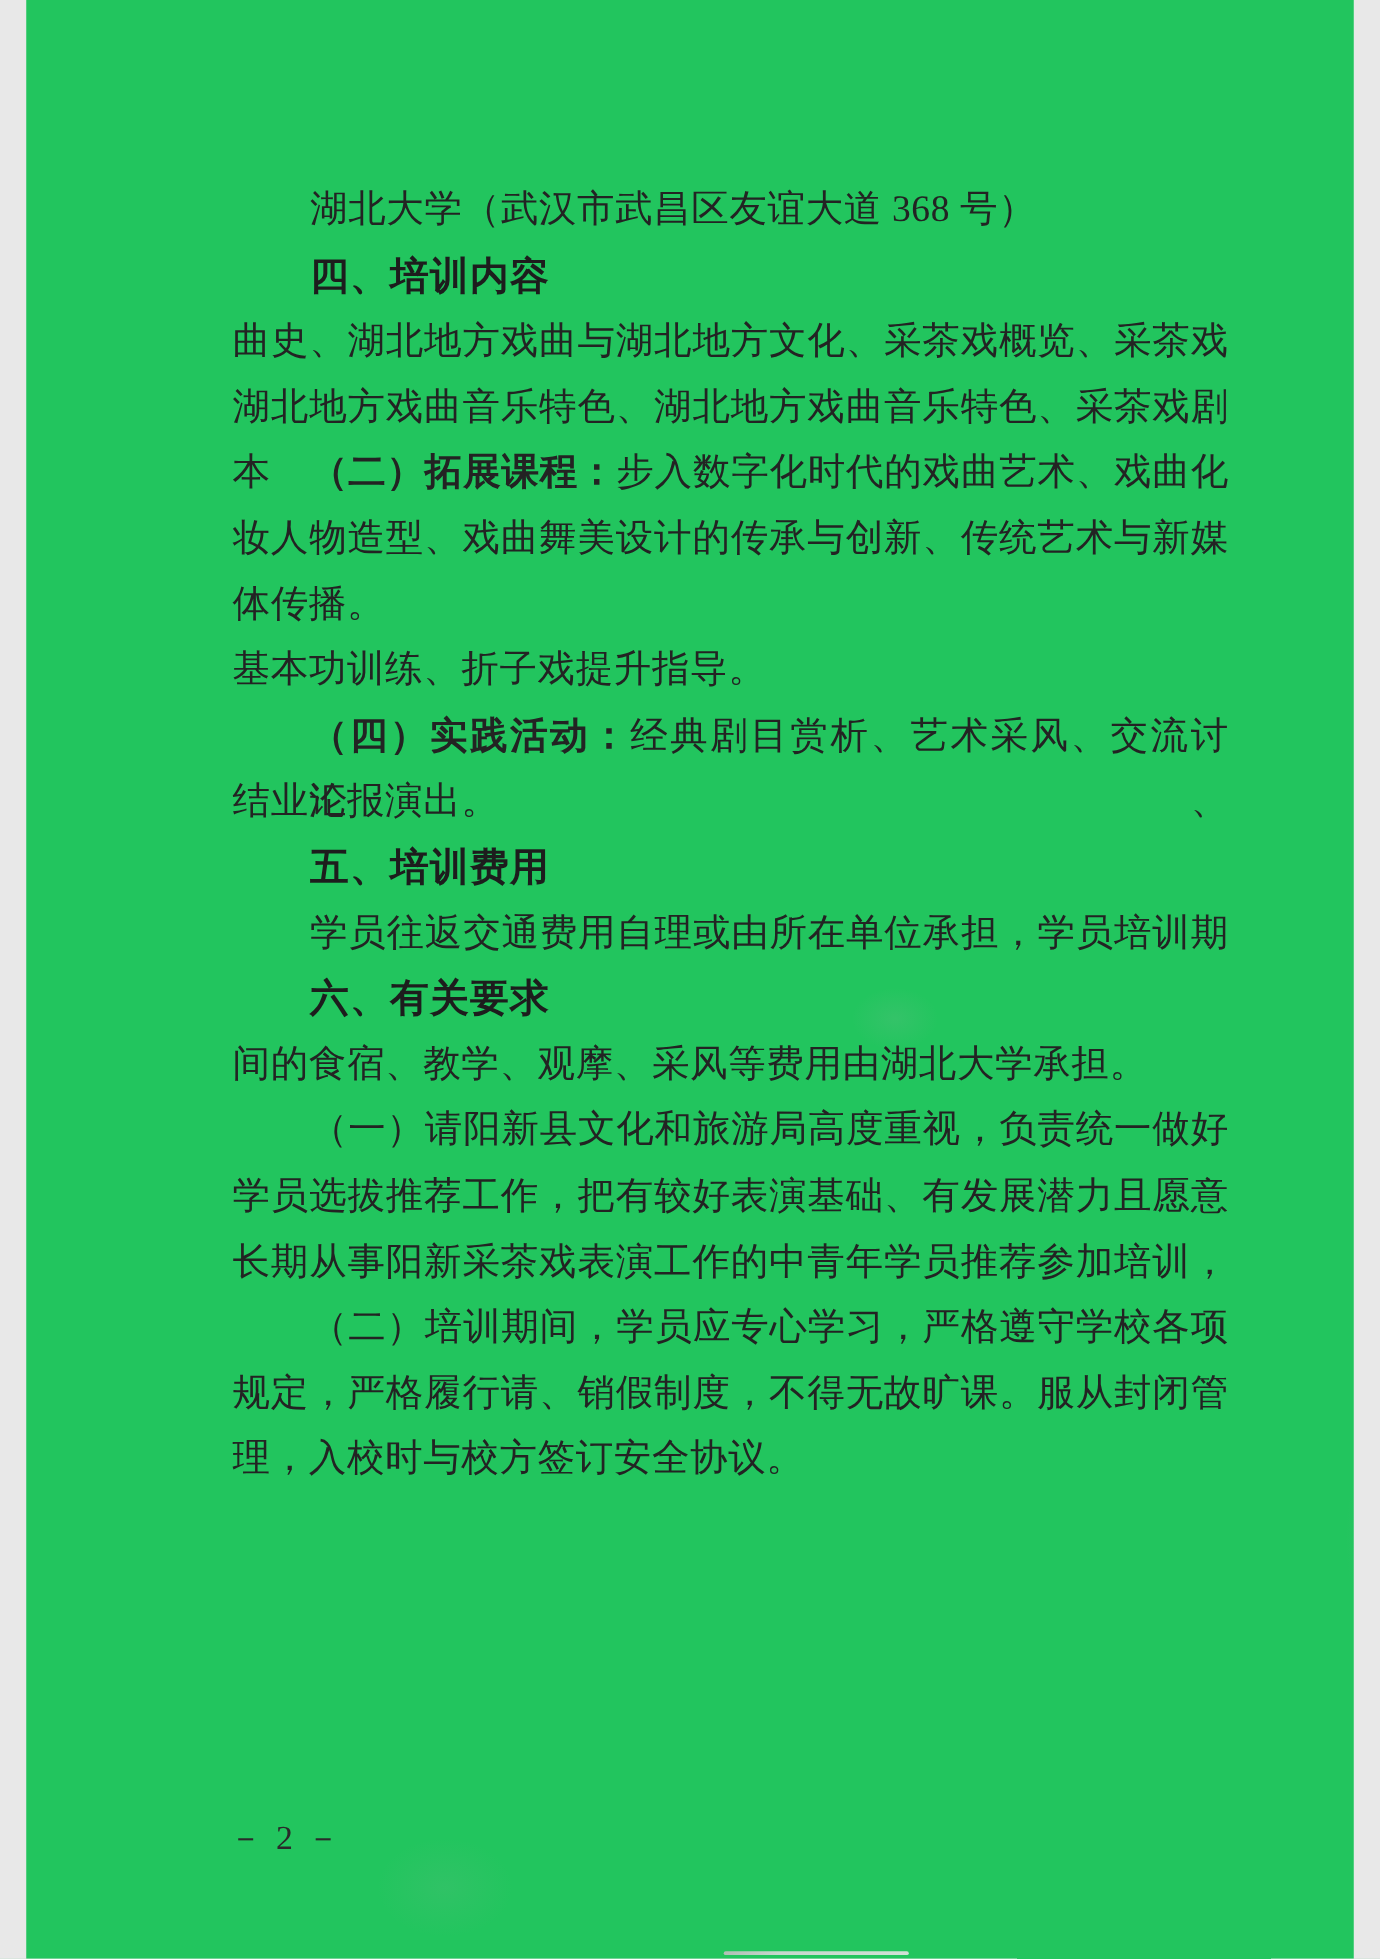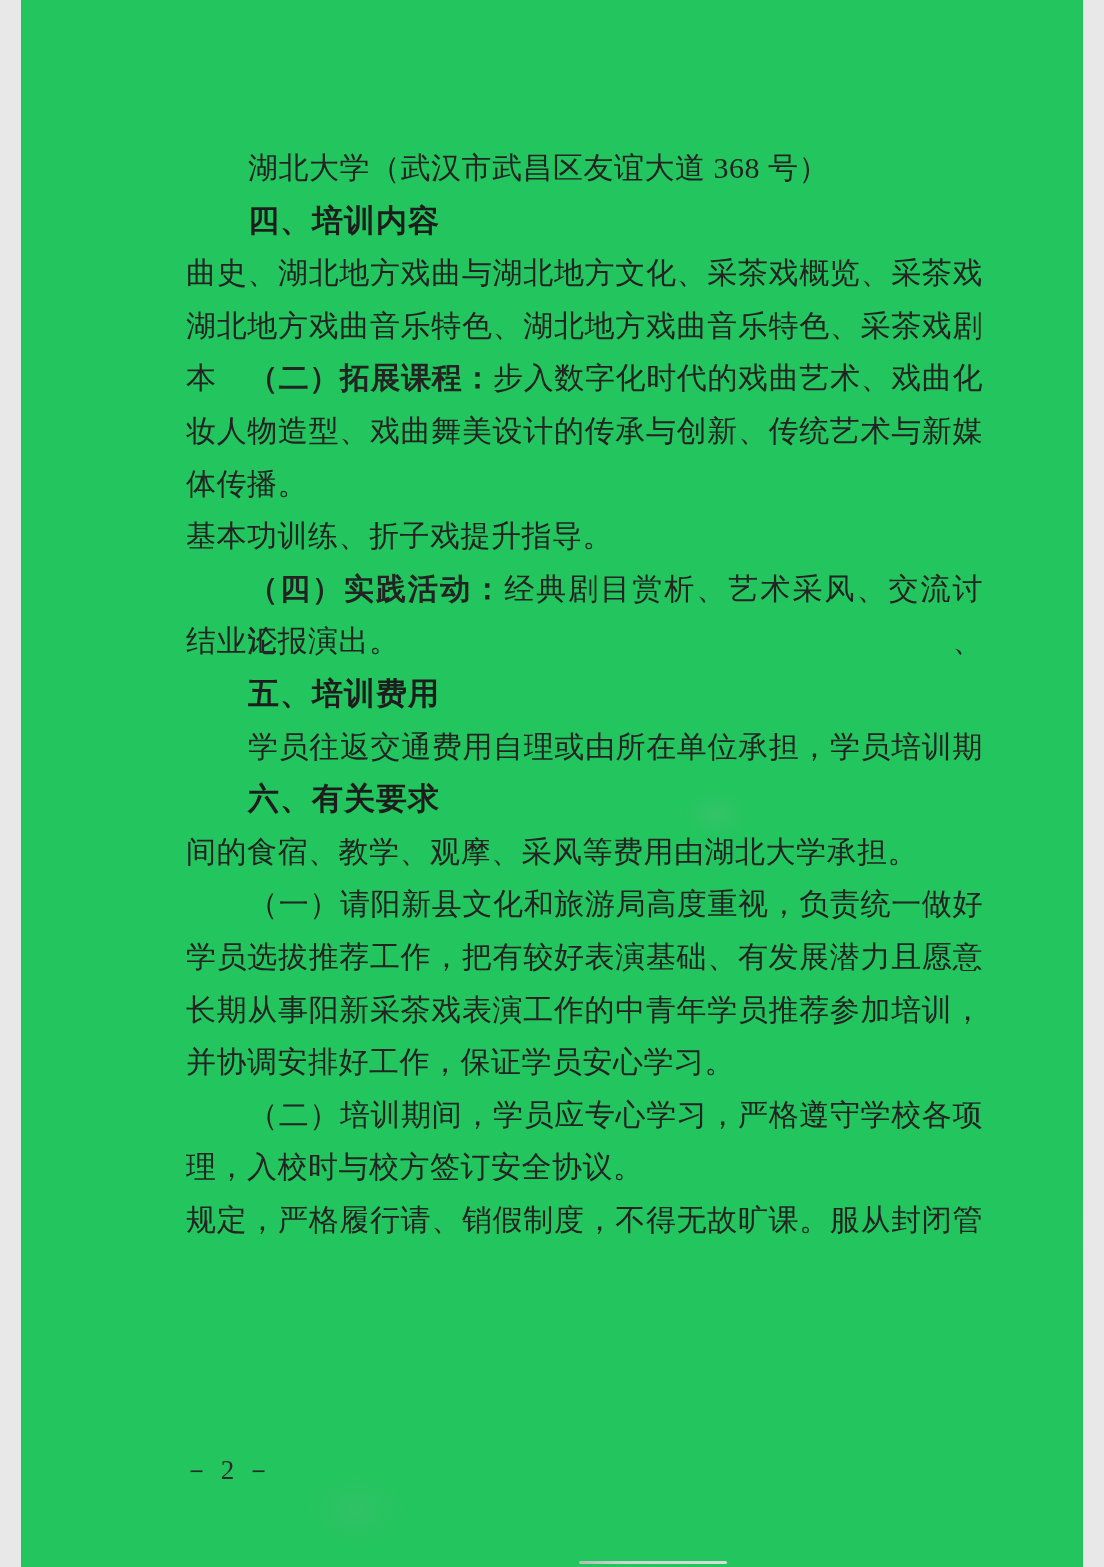--- a/index.html
+++ b/index.html
@@ -99,24 +99,23 @@
       <div class="line"><span class="">基本功训练、折子戏提升指导。</span></div>
       <div class="line indent fill"><span class="b">（四）实践活动：</span><span class="">经典剧目赏析、艺术采风、交流讨论、</span></div>
       <div class="line"><span class="">结业汇报演出。</span></div>
       <div class="line indent heading"><span class="b">五、培训费用</span></div>
       <div class="line indent fill"><span class="">学员往返交通费用自理或由所在单位承担，学员培训期</span></div>
       <div class="line indent heading"><span class="b">六、有关要求</span></div>
       <div class="line"><span class="">间的食宿、教学、观摩、采风等费用由湖北大学承担。</span></div>
       <div class="line indent fill"><span class="">（一）请阳新县文化和旅游局高度重视，负责统一做好</span></div>
       <div class="line fill"><span class="">学员选拔推荐工作，把有较好表演基础、有发展潜力且愿意</span></div>
       <div class="line fill"><span class="">长期从事阳新采茶戏表演工作的中青年学员推荐参加培训，</span></div>
-      <div class="line"><span class="">并协调安排好工作，保证学员安心学习。</span></div>
       <div class="line indent fill"><span class="">（二）培训期间，学员应专心学习，严格遵守学校各项</span></div>
+      <div class="line fill"><span class="">规定，严格履行请、销假制度，不得无故旷课。服从封闭管</span></div>
       <div class="line"><span class="">理，入校时与校方签订安全协议。</span></div>
-      <div class="line fill"><span class="">规定，严格履行请、销假制度，不得无故旷课。服从封闭管</span></div>
     </div>
 
   <div class="footer-page-number">－ 2 －</div>
 
   <div class="smudge s1"></div>
   <div class="smudge s2"></div>
   <div class="smudge s3"></div>
   <div class="scan-line-bottom"></div>
 </div>
 

